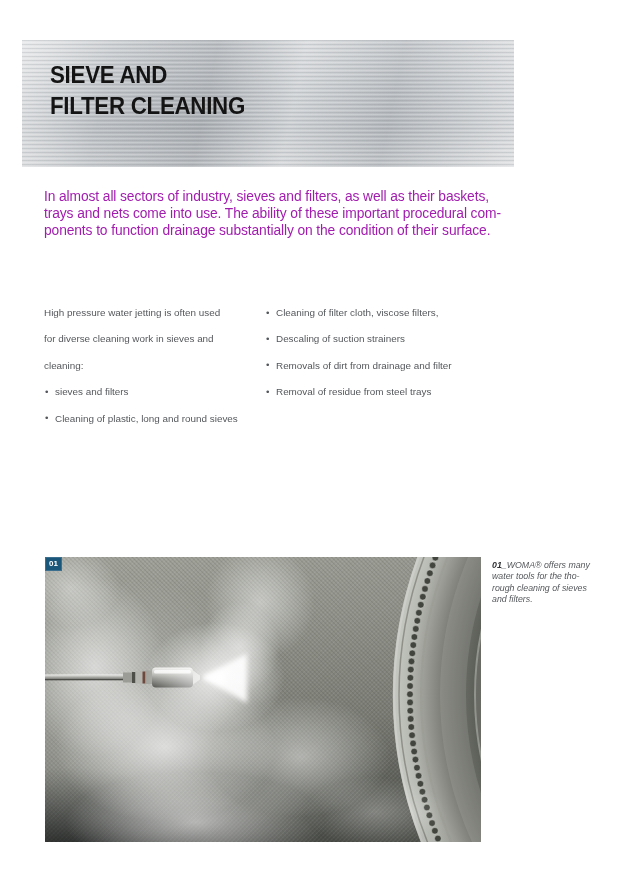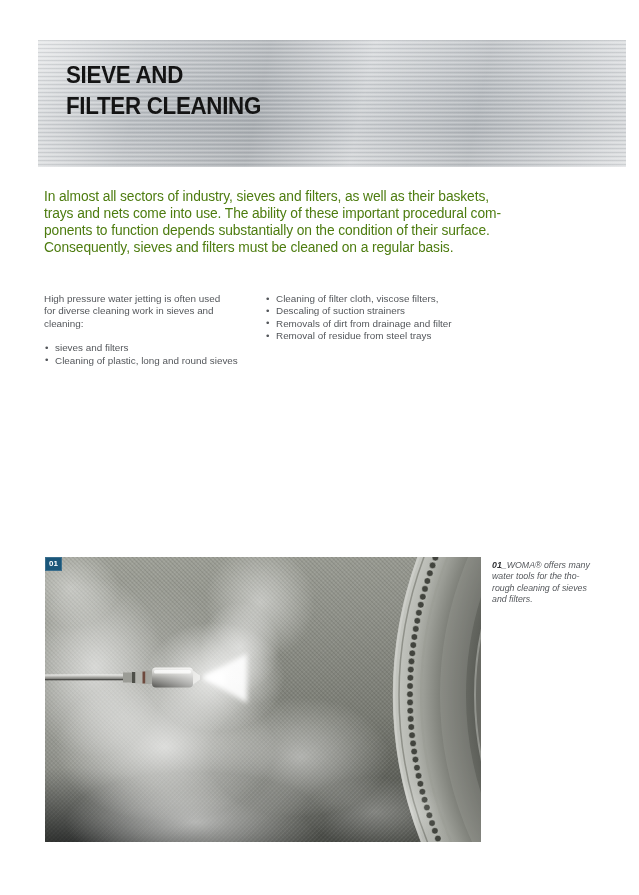--- a/index.html
+++ b/index.html
@@ -1,44 +1,44 @@
 <!DOCTYPE html>
 <html><head>
 <meta charset="utf-8">
 <style>
   html,body{margin:0;padding:0;background:#ffffff;}
   .page{position:relative;width:639px;height:895px;background:#ffffff;overflow:hidden;
         font-family:"Liberation Sans",sans-serif;}
 
   
-  .banner{position:absolute;left:38px;top:40px;width:588px;height:127px;
+  .banner{position:absolute;left:22px;top:40px;width:492px;height:127px;
     background-color:#c2c5c9;
     background-image:
       repeating-linear-gradient(0deg, rgba(255,255,255,0.22) 0 1px, rgba(0,0,0,0) 1px 2px,
         rgba(110,116,122,0.16) 2px 3px, rgba(255,255,255,0.06) 3px 4px),
       linear-gradient(102deg, rgba(255,255,255,0.55) 0%, rgba(255,255,255,0) 18%,
         rgba(90,96,102,0.18) 38%, rgba(255,255,255,0.28) 55%,
         rgba(120,126,132,0.12) 74%, rgba(255,255,255,0.45) 100%),
       linear-gradient(180deg,#ced1d4 0%,#bfc3c7 40%,#b9bdc1 70%,#c8cbce 100%);
   }
   .banner h1{margin:0;position:absolute;left:28px;top:19px;
     font-size:24px;line-height:31px;font-weight:700;letter-spacing:-0.3px;
     color:#141414;transform:scaleX(0.93);transform-origin:left top;white-space:nowrap;}
 
   
-  .intro{position:absolute;left:44px;top:188px;color:#4d7c0f;
+  .intro{position:absolute;left:44px;top:188px;color:#a21caf;
     font-size:13.8px;line-height:17px;letter-spacing:-0.1px;}
   .intro div{white-space:nowrap;}
 
   
   .cols{position:absolute;left:44px;top:293px;color:#54575b;font-size:9.9px;line-height:12.4px;}
   .col-left{position:absolute;left:0;top:0;width:215px;}
   .col-right{position:absolute;left:221px;top:0;width:225px;}
   .col-intro{margin:0 0 12px 0;}
-  .col-intro span,.bl{display:block;white-space:nowrap;}
+  .col-intro span,.bl{display:block;white-space:nowrap;margin-top:14px;}
   ul.blist{margin:0;padding:0;list-style:none;}
   ul.blist li{position:relative;padding-left:11px;}
   ul.blist li::before{content:"\2022";position:absolute;left:1px;top:-0.5px;}
 
   
   .photo{position:absolute;left:45px;top:557px;width:436px;height:285px;overflow:hidden;}
   .photo svg{display:block;width:436px;height:285px;}
   .badge{position:absolute;left:0;top:0;width:17px;height:14px;background:#1a567a;
     color:#ffffff;font-size:8px;font-weight:700;text-align:center;line-height:14px;
     box-shadow:inset 0 0 0 1px rgba(255,255,255,0.15);}
@@ -55,22 +55,21 @@
 <div class="page">
 
   <div class="banner">
     <h1><span>SIEVE AND</span><br>
       <span>FILTER CLEANING</span></h1>
   </div>
 
   <div class="intro">
     <div>In almost all sectors of industry, sieves and filters, as well as their baskets,</div>
     <div>trays and nets come into use. The ability of these important procedural com-</div>
-    <div>ponents to function depends substantially on the condition of their surface.</div>
-    <div>Consequently, sieves and filters must be cleaned on a regular basis.</div>
+    <div>ponents to function drainage substantially on the condition of their surface.</div>
   </div>
 
   <div class="cols">
     <div class="col-left">
       <p class="col-intro">
         <span>High pressure water jetting is often used</span>
         <span>for diverse cleaning work in sieves and</span>
         <span>cleaning:</span>
       </p>
       <ul class="blist">

